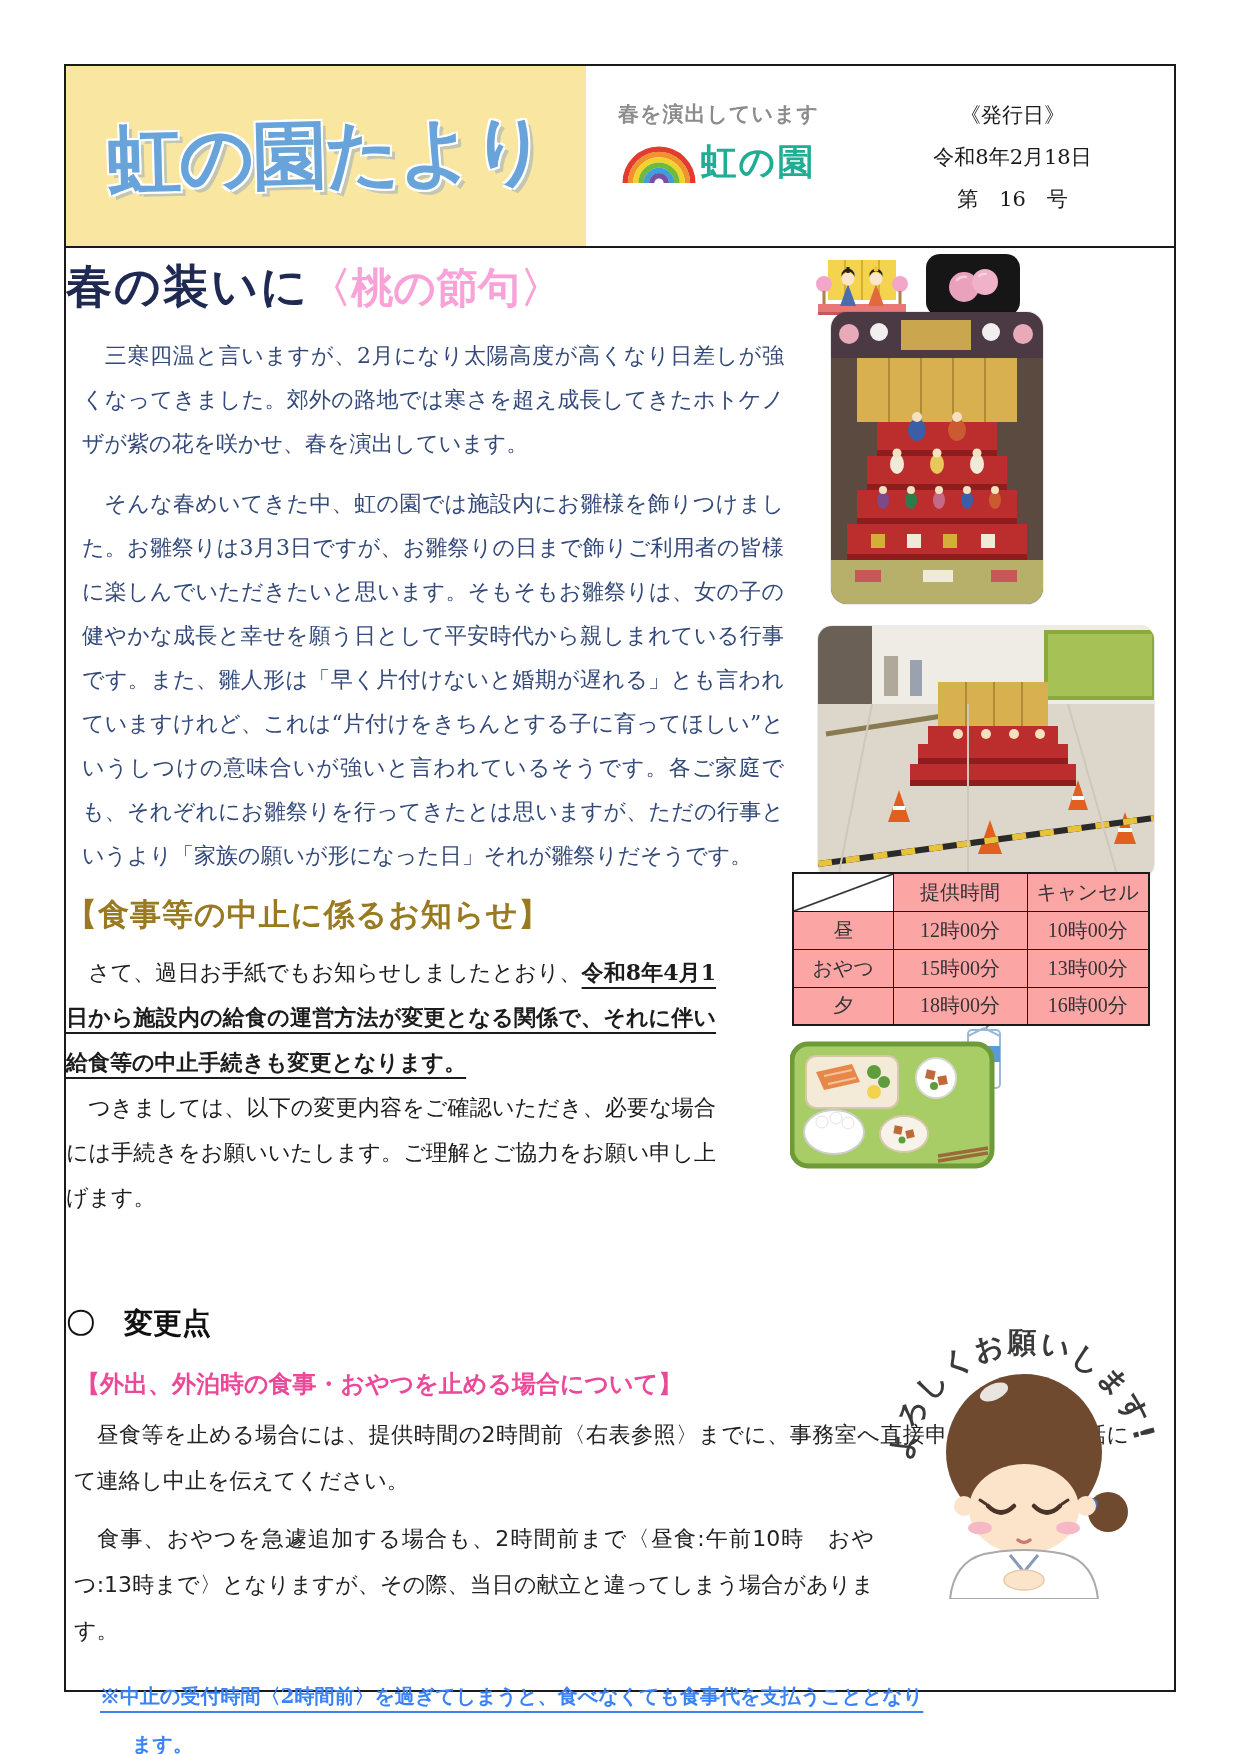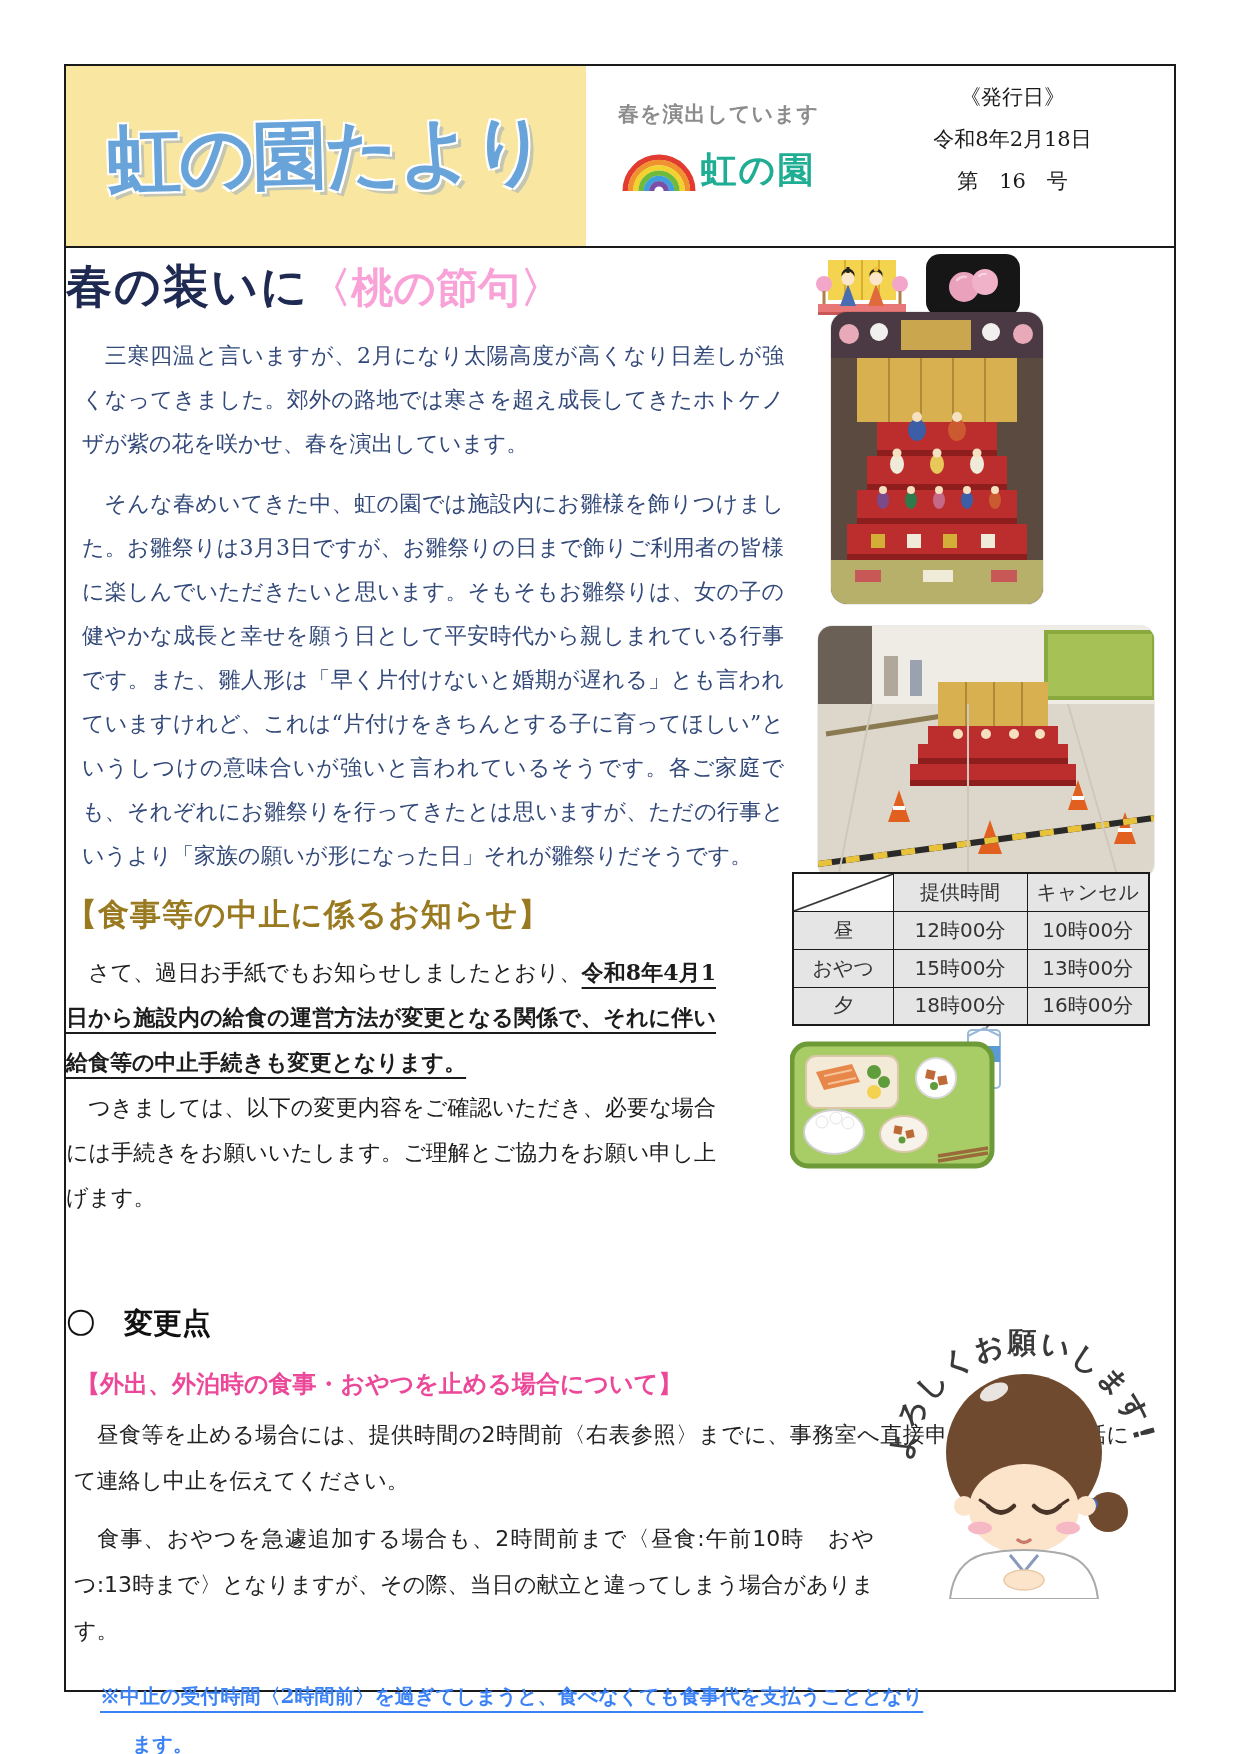--- a/index.html
+++ b/index.html
@@ -11,23 +11,23 @@
   
   .masthead{display:flex;height:180px;border-bottom:2px solid #1a1a1a;}
   .title-box{flex:none;width:520px;height:180px;background:#f9e6a0;
              display:flex;align-items:center;justify-content:center;}
   .title-text{font-weight:800;font-size:74px;letter-spacing:-2px;color:#68a4da;
               text-shadow:-2px -2px 0 #fff,2px -2px 0 #fff,-2px 2px 0 #fff,2px 2px 0 #fff,
                           5px 5px 0 rgba(130,160,200,.45);
               transform:rotate(-1.5deg);white-space:nowrap;}
   .logo-block{flex:none;width:265px;padding-top:34px;text-align:center;}
   .logo-type{color:#8c8c8c;font-weight:700;font-size:21px;letter-spacing:1px;}
-  .logo-row{display:flex;align-items:center;justify-content:center;gap:5px;margin-top:18px;}
+  .logo-row{display:flex;align-items:center;justify-content:center;gap:5px;margin-top:10px;}
   .logo-name{color:#1fad93;font-weight:800;font-size:36px;letter-spacing:2px;}
-  .issue-block{flex:1;padding-top:10px;text-align:center;
+  .issue-block{flex:1;padding-top:28px;text-align:center;
                font-family:"DejaVu Serif",serif;font-size:21px;color:#1a1a1a;line-height:2.0;}
 
   
   .flow{}
   .heading-row{margin:8px 0 0 0;height:62px;}
   .h-main{font-size:46px;color:#1f2a52;font-weight:800;letter-spacing:2px;}
   .h-sub{font-size:42px;color:#f8a2d8;font-weight:800;}
   .article-body{width:734px;margin-top:4px;font-family:"DejaVu Serif",serif;
                 font-size:22px;line-height:44px;color:#33497a;text-align:justify;}
   .article-body p{margin:16px;}
@@ -55,21 +55,21 @@
   .photo{border-radius:16px;overflow:hidden;box-shadow:0 0 0 1px rgba(0,0,0,.08);}
   #hina-clip{left:748px;top:188px;width:96px;height:66px;}
   #sweets{left:858px;top:186px;width:98px;height:66px;}
   #photo1{left:765px;top:246px;width:212px;height:292px;}
   #photo2{left:752px;top:560px;width:336px;height:252px;border-radius:14px;}
   #schedule{left:726px;top:806px;}
   #meal{left:724px;top:960px;width:225px;height:145px;}
   #mascot{left:818px;top:1188px;width:280px;height:345px;}
 
   
-  table.sched{border-collapse:collapse;border:2.5px solid #1a1a1a;background:#e5e5e5;}
+  table.sched{border-collapse:collapse;border:2.5px solid #1a1a1a;background:#fca5a5;font-family:Liberation Serif, serif;}
   table.sched th,table.sched td{border:1.6px solid #1a1a1a;font-weight:400;
       font-size:20px;color:#333;text-align:center;height:38px;padding:0 6px;box-sizing:border-box;}
   table.sched .c0{width:100px;}
   table.sched .c1{width:134px;}
   table.sched .c2{width:122px;}
   .diag{background:linear-gradient(to bottom right,
         #fff calc(50% - 1.4px), #333 calc(50% - 0.3px), #333 calc(50% + 0.3px), #fff calc(50% + 1.4px));}
 </style>
 </head>
 <body>

